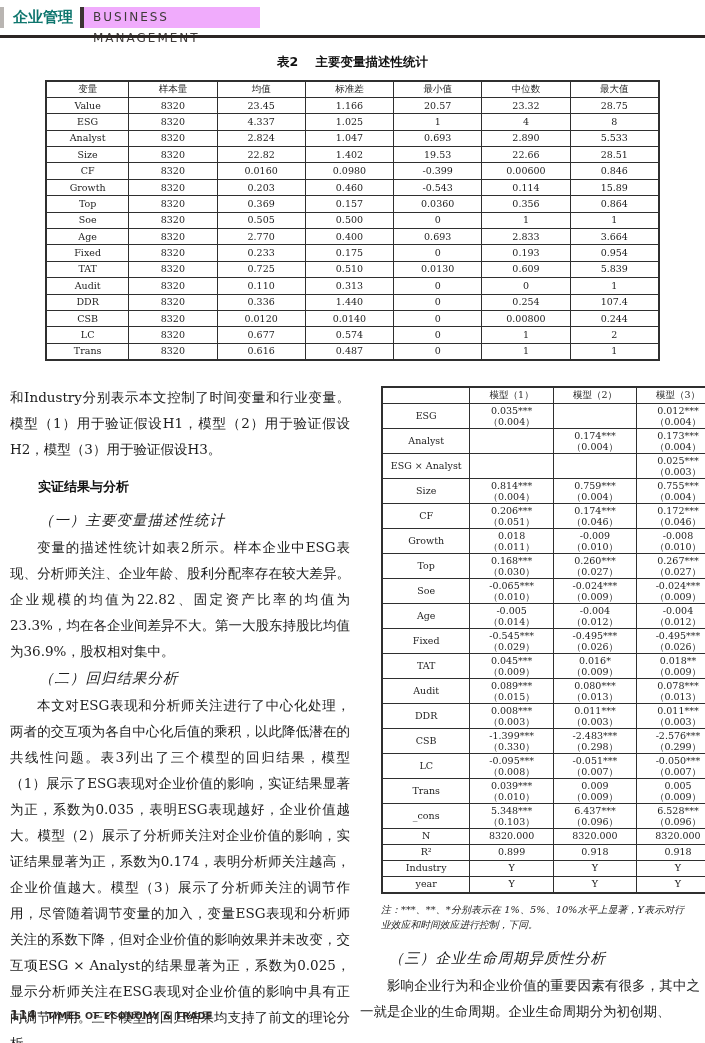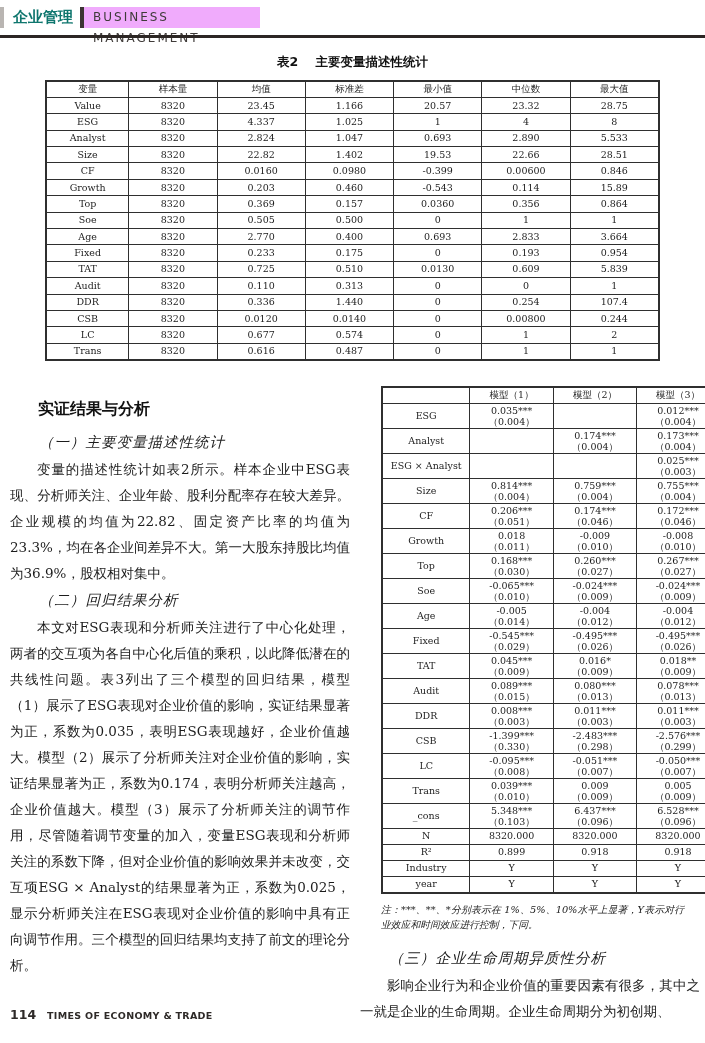--- a/index.html
+++ b/index.html
@@ -50,21 +50,21 @@
 
   
   .col-left {
     position: absolute; left: 10px; top: 384px; width: 340px;
     font-size: 13.5px; line-height: 26px; text-align: justify;
   }
   .col-left p, .col-right p { margin: 0; }
   .para { text-indent: 2em; }
   .para-cont { text-indent: 0; }
   .section-heading {
-    font-family: "DejaVu Sans", sans-serif; font-weight: bold; font-size: 16px;
+    font-family: "DejaVu Sans", sans-serif; font-weight: bold; font-size: 13px;
     margin: 12px 0 6px 28px; line-height: 26px; text-align: left; color: #111;
   }
   .subsection {
     font-style: italic; font-size: 14.5px; text-indent: 2em;
     letter-spacing: 1px; line-height: 28px;
   }
 
   
   .col-right { position: absolute; left: 360px; top: 386px; width: 340px; }
   .table3-title { font-size: 12px; margin: 0 0 7px 0; }
@@ -270,20 +270,21 @@
             <td>0.487</td>
             <td>0</td>
             <td>1</td>
             <td>1</td>
           </tr>
         </tbody>
     </table>
   </div>
 
   <div class="col-left">
+    <p class="para-cont">和Industry分别表示本文控制了时间变量和行业变量。模型（1）用于验证假设H1，模型（2）用于验证假设H2，模型（3）用于验证假设H3。</p>
     <div class="section-heading">实证结果与分析</div>
     <p class="subsection">（一）主要变量描述性统计</p>
     <p class="para">变量的描述性统计如表2所示。样本企业中ESG表现、分析师关注、企业年龄、股利分配率存在较大差异。企业规模的均值为22.82、固定资产比率的均值为23.3%，均在各企业间差异不大。第一大股东持股比均值为36.9%，股权相对集中。</p>
     <p class="subsection">（二）回归结果分析</p>
     <p class="para">本文对ESG表现和分析师关注进行了中心化处理，两者的交互项为各自中心化后值的乘积，以此降低潜在的共线性问题。表3列出了三个模型的回归结果，模型（1）展示了ESG表现对企业价值的影响，实证结果显著为正，系数为0.035，表明ESG表现越好，企业价值越大。模型（2）展示了分析师关注对企业价值的影响，实证结果显著为正，系数为0.174，表明分析师关注越高，企业价值越大。模型（3）展示了分析师关注的调节作用，尽管随着调节变量的加入，变量ESG表现和分析师关注的系数下降，但对企业价值的影响效果并未改变，交互项ESG × Analyst的结果显著为正，系数为0.025，显示分析师关注在ESG表现对企业价值的影响中具有正向调节作用。三个模型的回归结果均支持了前文的理论分析。</p>
   </div>
 
   <div class="col-right">
     <table class="data table3">
       <colgroup>

